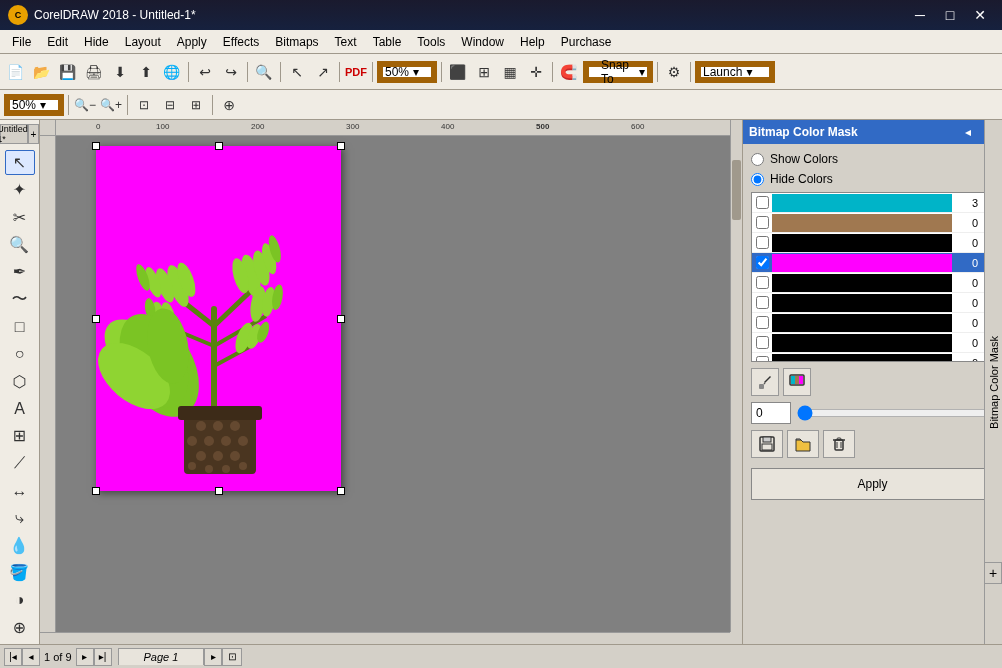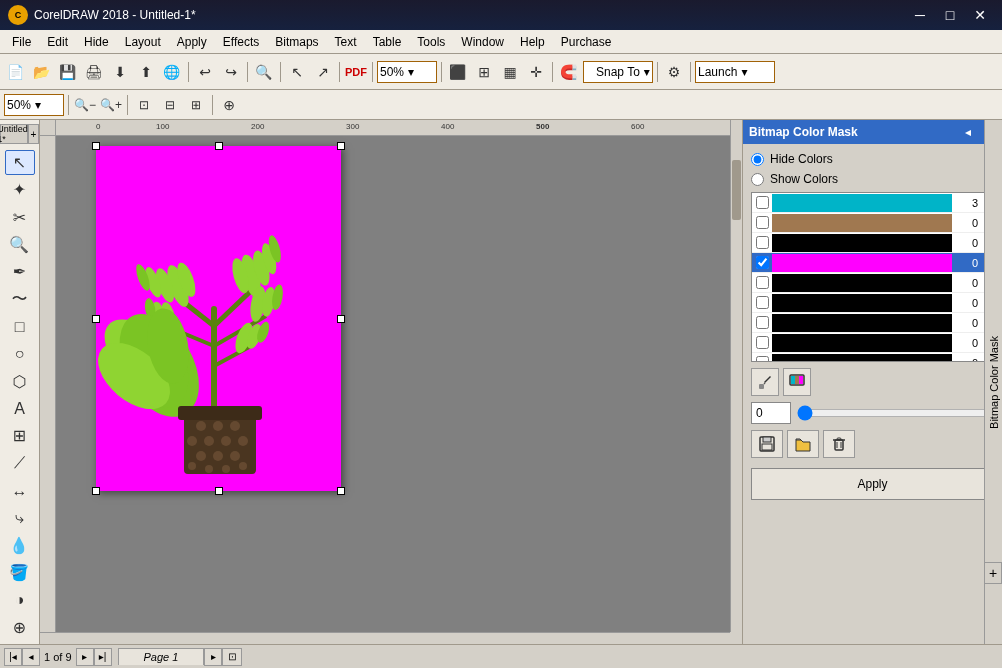--- a/index.html
+++ b/index.html
@@ -15,21 +15,21 @@
 
     
     .menu-bar { height: 24px; background: #f0ece4; display: flex; align-items: center; padding: 0 4px; border-bottom: 1px solid #a0998c; }
     .menu-item { padding: 2px 8px; font-size: 12px; cursor: pointer; color: #000; height: 100%; display: flex; align-items: center; }
 
     
     .toolbar-row { height: 36px; background: #f0ece4; border-bottom: 1px solid #a0998c; display: flex; align-items: center; padding: 0 4px; gap: 2px; }
     .toolbar-row2 { height: 30px; background: #f0ece4; border-bottom: 1px solid #a0998c; display: flex; align-items: center; padding: 0 4px; gap: 2px; }
     .tb-icon { width: 24px; height: 24px; display: flex; align-items: center; justify-content: center; cursor: pointer; border: 1px solid transparent; border-radius: 2px; font-size: 14px; color: #333; }
     .tb-sep { width: 1px; height: 20px; background: #a0998c; margin: 0 2px; }
-    .tb-dropdown { height: 22px; border: 1px solid #a16207; background: white; padding: 0 2px; font-size: 12px; display: flex; align-items: center; cursor: pointer; }
+    .tb-dropdown { height: 22px; border: 6px solid #a16207; background: white; padding: 0 2px; font-size: 12px; display: flex; align-items: center; cursor: pointer; }
     .tb-dropdown span { margin-right: 4px; }
 
     
     .main-area { display: flex; height: calc(668px - 30px - 24px - 36px - 30px - 24px); }
 
     
     .left-toolbar { width: 40px; background: #f0ece4; border-right: 1px solid #a0998c; display: flex; flex-direction: column; align-items: center; padding: 4px 0; gap: 2px; overflow: hidden; }
     .lt-icon { width: 30px; height: 28px; display: flex; align-items: center; justify-content: center; cursor: pointer; border: 1px solid transparent; border-radius: 2px; font-size: 16px; color: #333; }
     .lt-icon.active { border-color: #316ac5; background: #dce8ff; }
 
@@ -329,26 +329,26 @@
       <span>Bitmap Color Mask</span>
       <div class="panel-header-right">
         <button class="panel-hbtn">◂</button>
         <button class="panel-hbtn">✕</button>
       </div>
     </div>
 
     <div class="panel-body">
 
       <div class="radio-row">
+        <input type="radio" name="colorMode" id="showColors" style="">
+        <label class="radio-label" for="showColors">Show Colors</label>
+      </div>
+      <div class="radio-row">
         <input type="radio" name="colorMode" id="hideColors" checked="" style="">
         <label class="radio-label" for="hideColors">Hide Colors</label>
-      </div>
-      <div class="radio-row">
-        <input type="radio" name="colorMode" id="showColors" style="">
-        <label class="radio-label" for="showColors">Show Colors</label>
       </div>
 
       <div class="color-list" style="height:170px;">
 
         <div class="color-row">
           <div class="color-check">
               <input type="checkbox" style="margin: 0px;">
             </div>
           <div class="color-swatch" style="background:#00b4c8;"></div>
           <div class="color-num">3</div>

